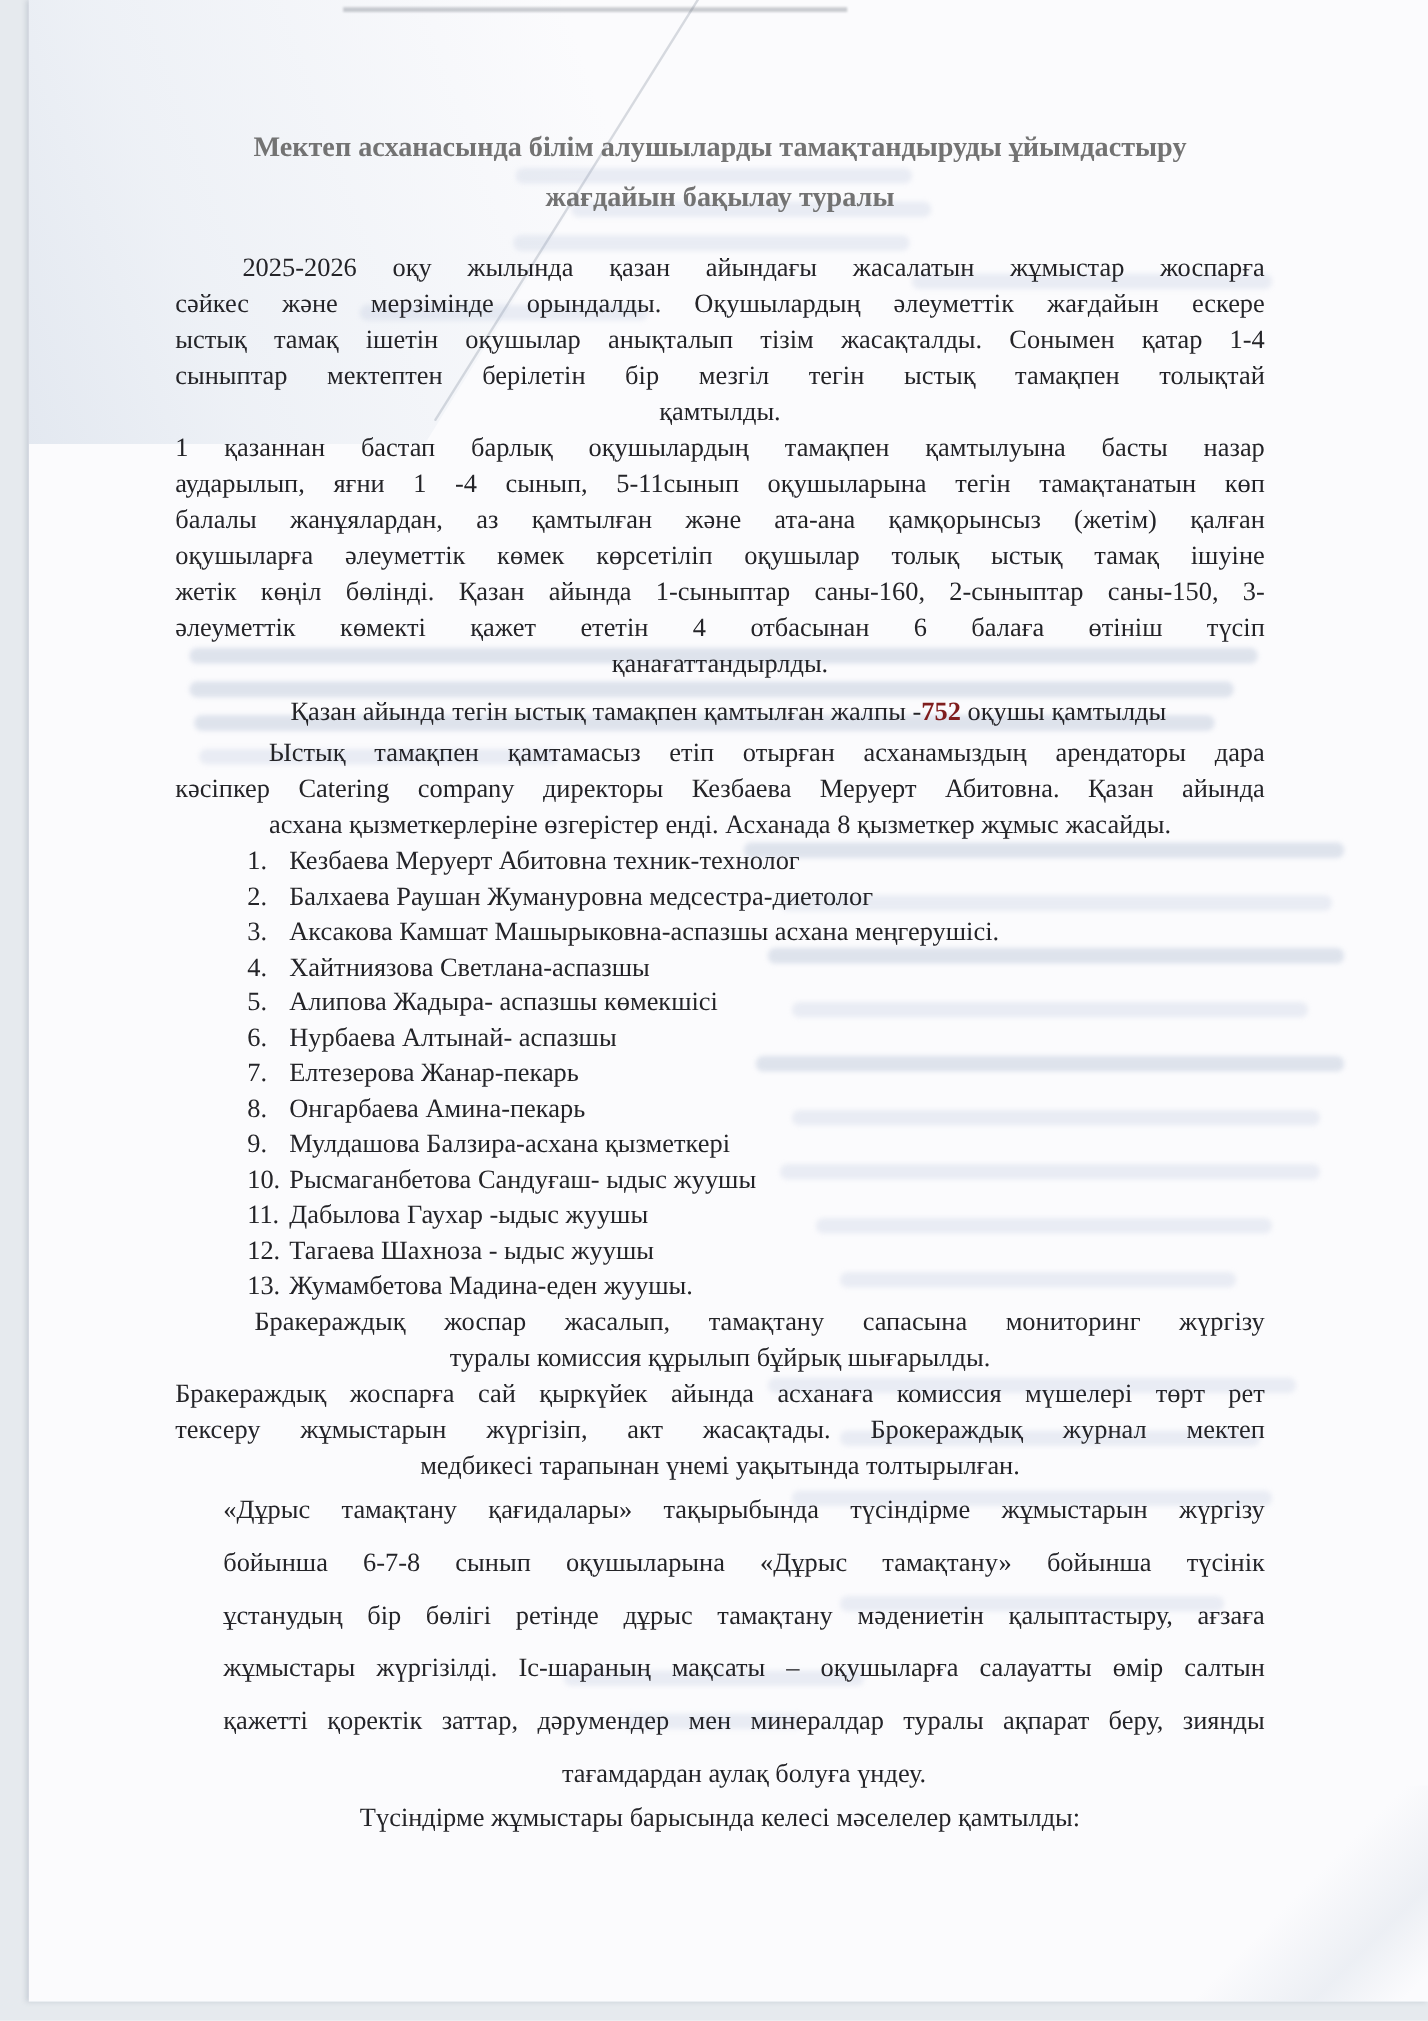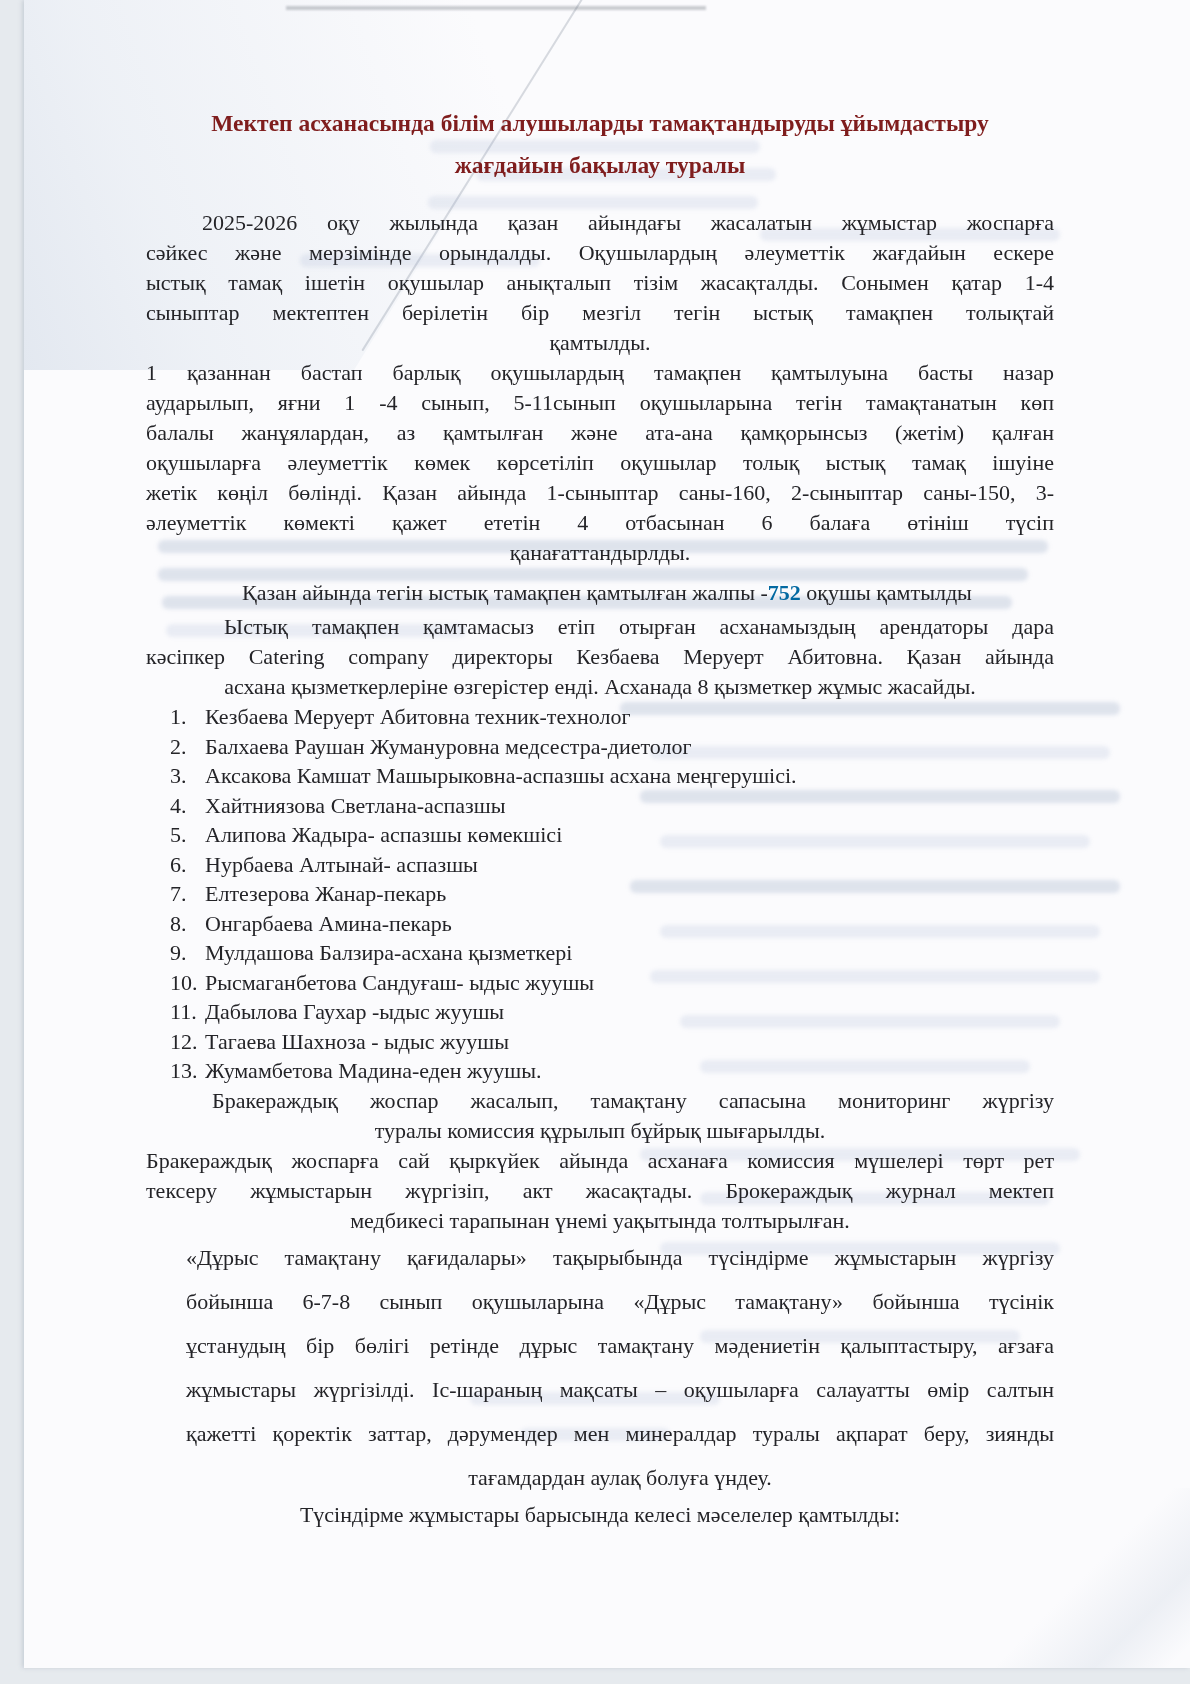--- a/index.html
+++ b/index.html
@@ -32,36 +32,36 @@
   .topmark{
     position:absolute;left:262px;top:6px;width:420px;height:4px;
     background:rgba(110,115,125,.35);filter:blur(1px);
   }
   .textblock{
     position:absolute;left:146px;top:102px;width:908px;
     color:#242428;
     font-size:22px;
   }
   .title{
-    text-align:center;font-weight:bold;color:#7f1d1d;
+    text-align:center;font-weight:bold;color:#737373;
     font-size:23.5px;line-height:42px;margin-bottom:22px;
   }
   .ln{ text-align:justify; text-align-last:justify; line-height:30px; }
   .ln-last{ text-align:center; line-height:30px; }
   .indent1{ text-indent:56px; }
   .indent2{ text-indent:78px; }
   .indent3{ text-indent:66px; }
   .indent4{ text-indent:14px; }
   .gap-sm{ margin-top:10px; }
   .gap-xs{ margin-top:4px; }
   .wide .ln, .wide .ln-last{ line-height:44px;margin-left:40px; }
-  .staff{ margin-left:24px; }
+  .staff{ margin-left:60px; }
   .staff .item{ line-height:29.5px; }
   .staff .num{ display:inline-block; min-width:35px; }
-  b{ color:#0369a1; }
+  b{ color:#7f1d1d; }
   
   .bleed{
     position:absolute;height:13px;border-radius:6px;
     background:rgba(148,168,200,.17);
     filter:blur(2.2px);
   }
   .bleed.dk{ background:rgba(128,150,186,.24); }
 </style>
 </head>
 <body>

